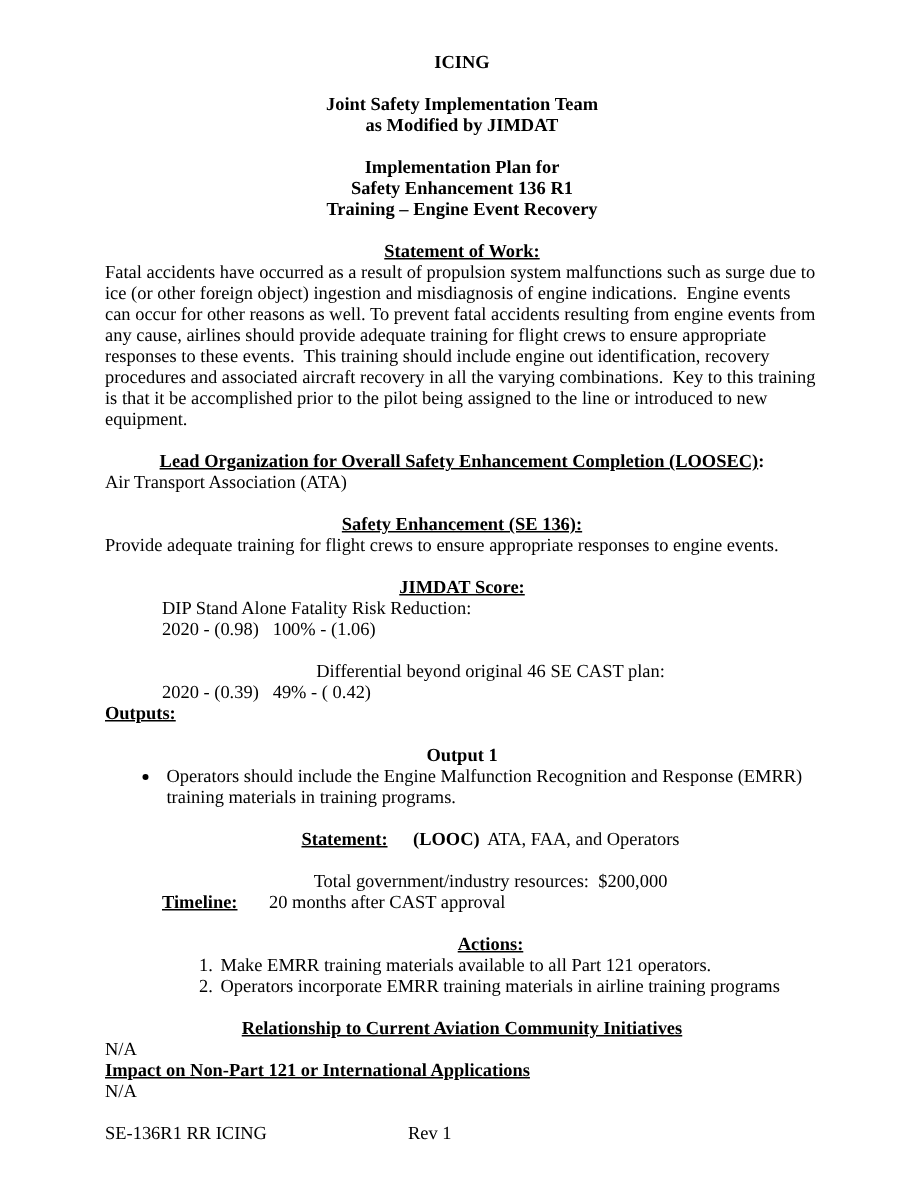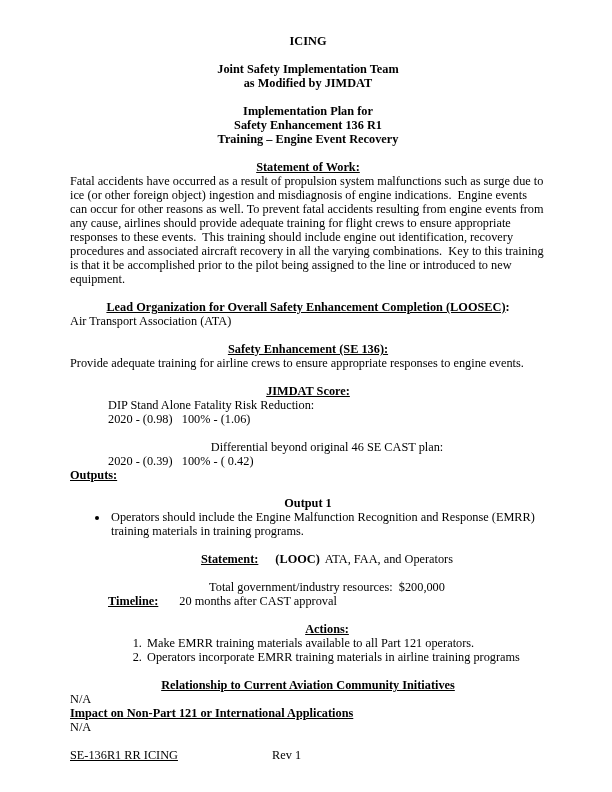--- a/index.html
+++ b/index.html
@@ -36,21 +36,21 @@
   }
   ol.actions-list li { padding-left: 2px; }
   .timeline-value { margin-left: 21px; }
   .looc { margin-left: 17px; }
   .looc-rest { margin-left: 5px; }
   .footer {
     position: relative;
     margin-top: 14px;
     height: 28px;
   }
-  .footer .f-left { position: absolute; left: 0; top: 0; text-decoration: underline; }
+  .footer .f-left { position: absolute; left: 0; top: 0; }
   .footer .f-center { position: absolute; left: 202px; top: 0; }
   .footer .f-right {
     position: absolute;
     left: 339px;
     top: 0;
     width: 136px;
     text-align: center;
   }
 </style>
 </head>
@@ -69,28 +69,28 @@
 
   <p class="gap"><span class="b u">Statement of Work:</span></p>
   <p class="pre">Fatal accidents have occurred as a result of propulsion system malfunctions such as surge due to ice (or other foreign object) ingestion and misdiagnosis of engine indications.  Engine events can occur for other reasons as well. To prevent fatal accidents resulting from engine events from any cause, airlines should provide adequate training for flight crews to ensure appropriate responses to these events.  This training should include engine out identification, recovery procedures and associated aircraft recovery in all the varying combinations.  Key to this training is that it be accomplished prior to the pilot being assigned to the line or introduced to new equipment.</p>
 
   <p class="gap">
     <span class="b u">Lead Organization for Overall Safety Enhancement Completion (LOOSEC)</span><span class="b">:</span>
   </p>
   <p>Air Transport Association (ATA)</p>
 
   <p class="gap"><span class="b u">Safety Enhancement (SE 136):</span></p>
-  <p>Provide adequate training for airline crews to ensure appropriate responses to engine events.</p>
+  <p>Provide adequate training for flight crews to ensure appropriate responses to engine events.</p>
 
   <p class="gap"><span class="b u">JIMDAT Score:</span></p>
   <p class="ind1">DIP Stand Alone Fatality Risk Reduction:</p>
   <p class="ind1 pre">2020 - (0.98)   100% - (1.06)</p>
 
   <p class="ind1 gap">Differential beyond original 46 SE CAST plan:</p>
-  <p class="ind1 pre">2020 - (0.39)   100% - ( 0.42)</p>
+  <p class="ind1 pre">2020 - (0.39)   49% - ( 0.42)</p>
 
   <p><span class="b u">Outputs:</span></p>
 
   <p class="b gap">Output 1</p>
   <ul class="bullets">
     <li>Operators should include the Engine Malfunction Recognition and Response (EMRR) training materials in training programs.</li>
   </ul>
 
   <p class="ind1 gap">
     <span class="b u">Statement:</span><span class="b looc">(LOOC)</span><span class="looc-rest">ATA, FAA, and Operators</span>

